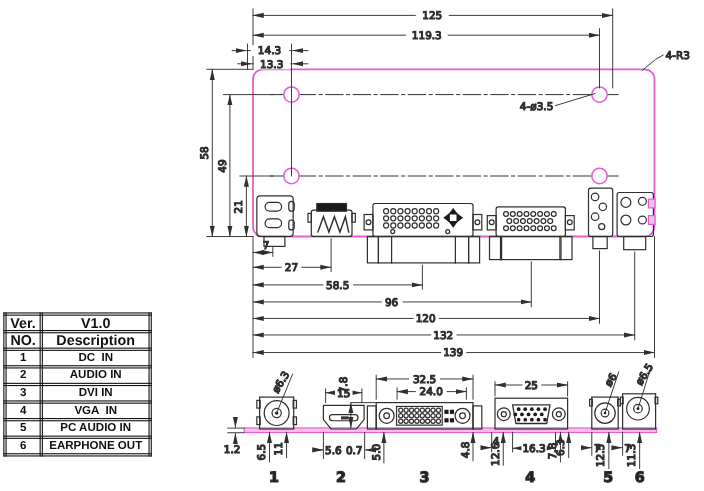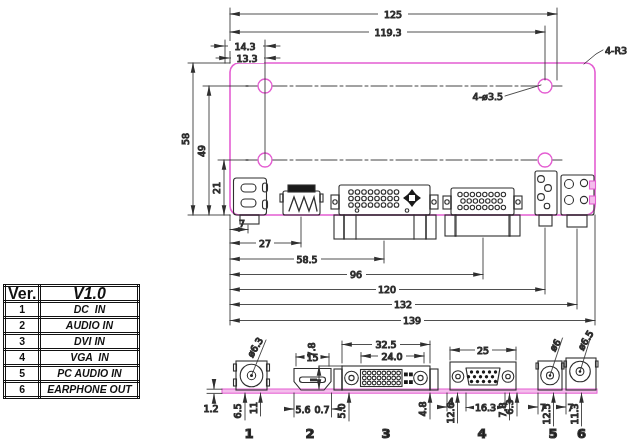--- a/index.html
+++ b/index.html
@@ -5,33 +5,37 @@
   html,body{margin:0;padding:0;background:#fff;}
   .canvas{position:relative;width:640px;height:446px;background:#fff;overflow:hidden;
           font-family:"DejaVu Sans",sans-serif;}
   svg text{font-family:"DejaVu Sans",sans-serif;font-size:9.5px;fill:#1b1b1b;}
   svg text.big{font-size:13px;font-weight:bold;}
   .revtable{position:absolute;left:3px;top:284px;border-collapse:collapse;
             font-family:"Liberation Sans",sans-serif;font-weight:bold;color:#111;}
   .revtable td{border:3px double #111;text-align:center;white-space:pre;
                padding:0 2px;height:13px;line-height:13px;font-size:10.5px;}
   .revtable td.c1{width:26px;}
-  .revtable td.c2{width:92px;font-style:italic;}
-  .revtable tr.hdr td{font-size:16px;}
+  .revtable td.c2{width:92px;}
+  .revtable tr.hdr td{font-size:13px;}
 </style>
 </head>
 <body>
 
 <div class="canvas">
 
 <table class="revtable">
   <tbody>
         <tr class="hdr">
     <td class="c1">Ver.</td>
     <td class="c2">V1.0</td>
+  </tr>
+  <tr class="hdr">
+    <td class="c1">NO.</td>
+    <td class="c2">Description</td>
   </tr>
   <tr>
           <td class="c1">1</td>
       <td class="c2">DC  IN</td>
         </tr>
   <tr>
           <td class="c1">2</td>
       <td class="c2">AUDIO IN</td>
         </tr>
   <tr>

